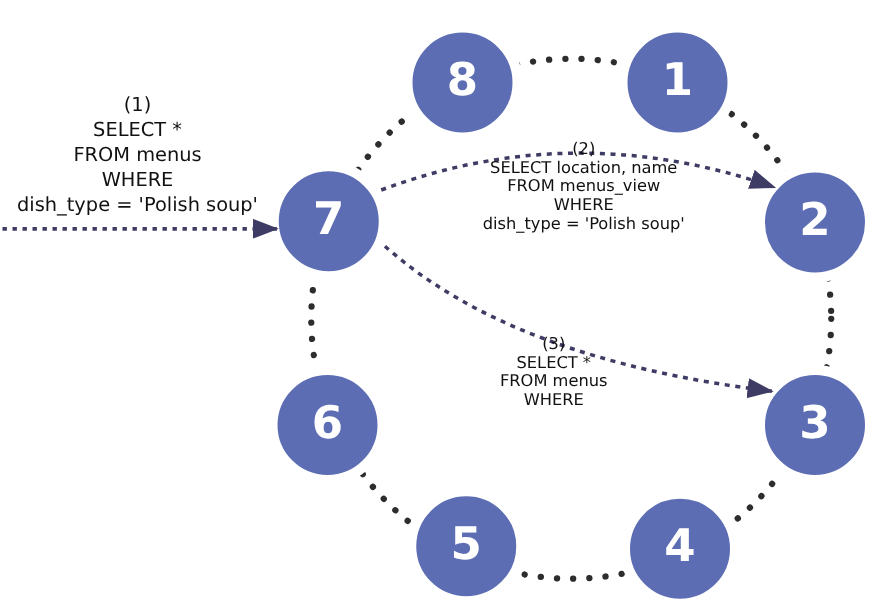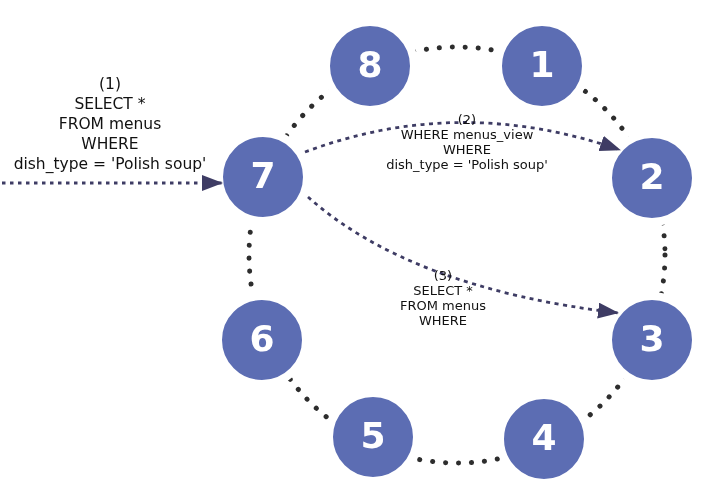--- a/index.html
+++ b/index.html
@@ -114,21 +114,22 @@
   <div class="qlabel q1">
     <div class="qline">(1)</div>
     <div class="qline">SELECT *</div>
     <div class="qline">FROM menus</div>
     <div class="qline">WHERE</div>
     <div class="qline">dish_type = 'Polish soup'</div>
   </div>
 
   <div class="qlabel q2">
     <div class="qline">(2)</div>
-    <div class="qline">WHERE menus_view</div>
+    <div class="qline">SELECT location, name</div>
+    <div class="qline">FROM menus_view</div>
     <div class="qline">WHERE</div>
     <div class="qline">dish_type = 'Polish soup'</div>
   </div>
 
   <div class="qlabel q3">
     <div class="qline">(3)</div>
     <div class="qline">SELECT *</div>
     <div class="qline">FROM menus</div>
     <div class="qline">WHERE</div>
   </div>

